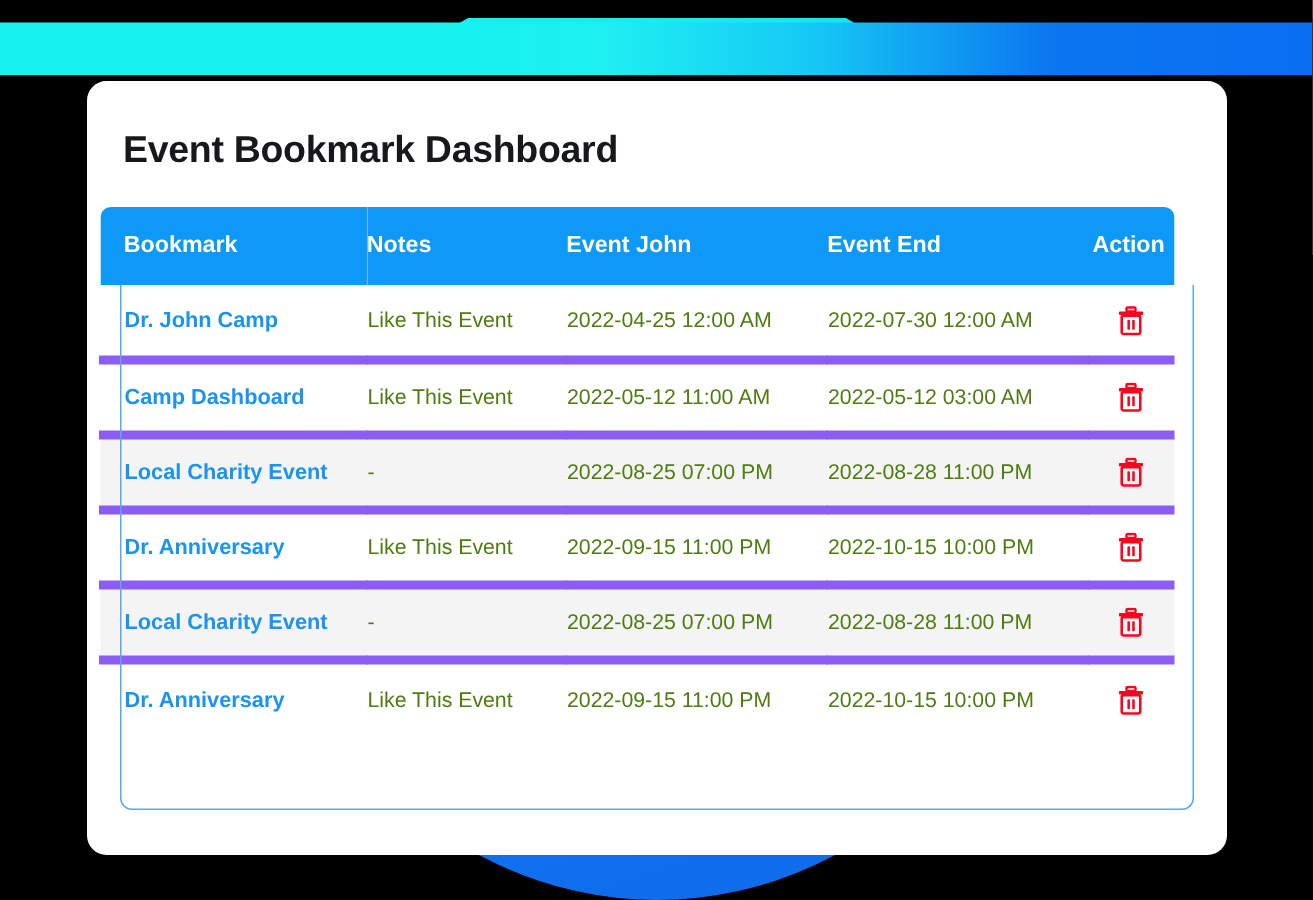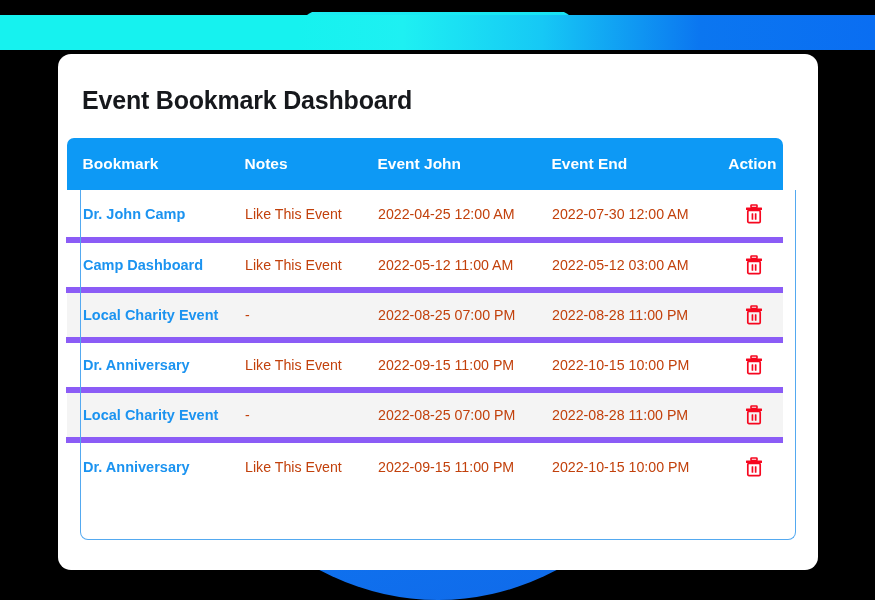--- a/index.html
+++ b/index.html
@@ -110,21 +110,21 @@
   .col-action   { width:57px; }
 
   tbody tr { height:50px; }
   tbody tr.odd  { background:#ffffff; }
   tbody tr.even { background:#f4f4f4; }
   tbody tr { border-bottom:6px solid #8b5cf6; }
   tbody tr:last-child { border-bottom:none; }
 
   tbody td {
     font-size:14.2px;
-    color:#c2410c;
+    color:#4d7c0f;
     vertical-align:middle;
     padding:0;
     height:50px;
     border-left:1px solid transparent;
   }
   tbody td.c-bookmark {
     padding-left:16px;
     color:#1b93f0;
     font-weight:700;
     font-size:14.5px;

